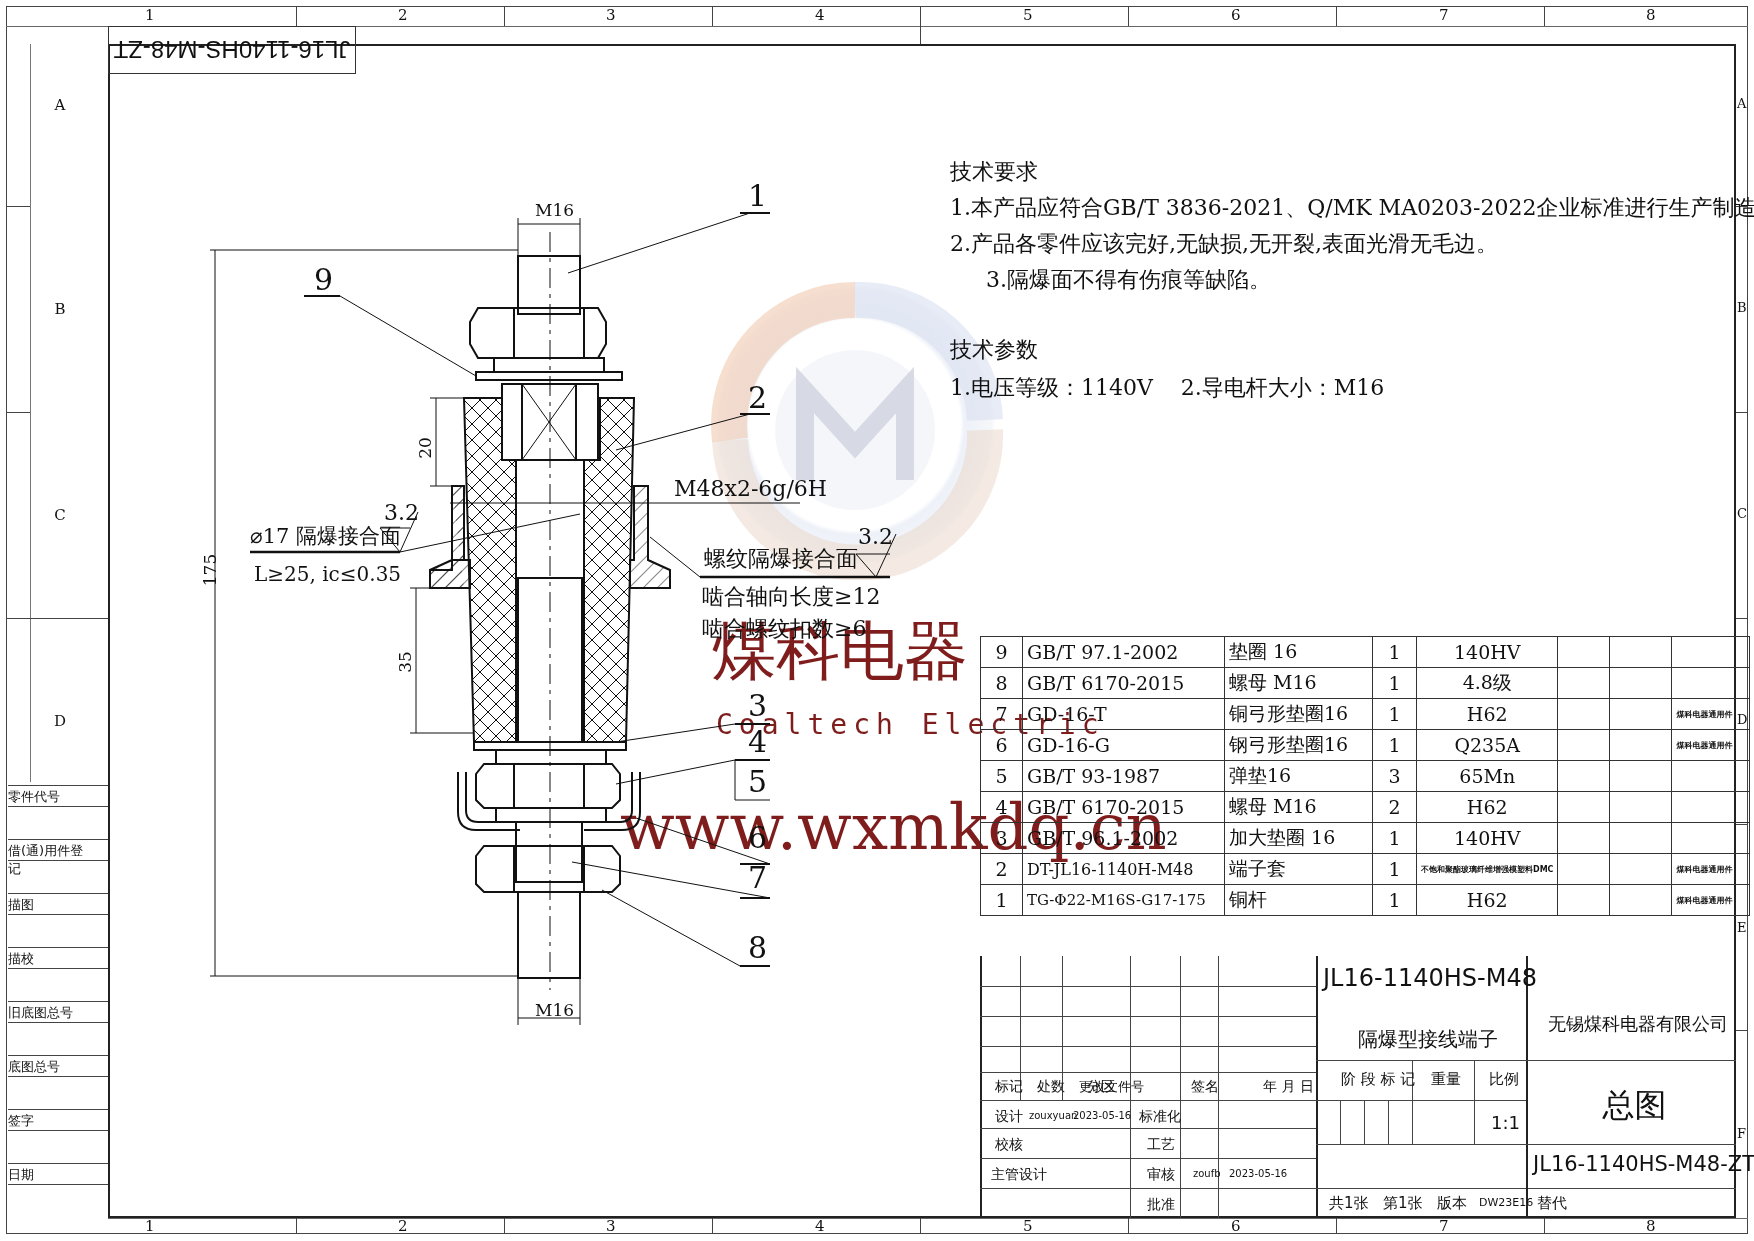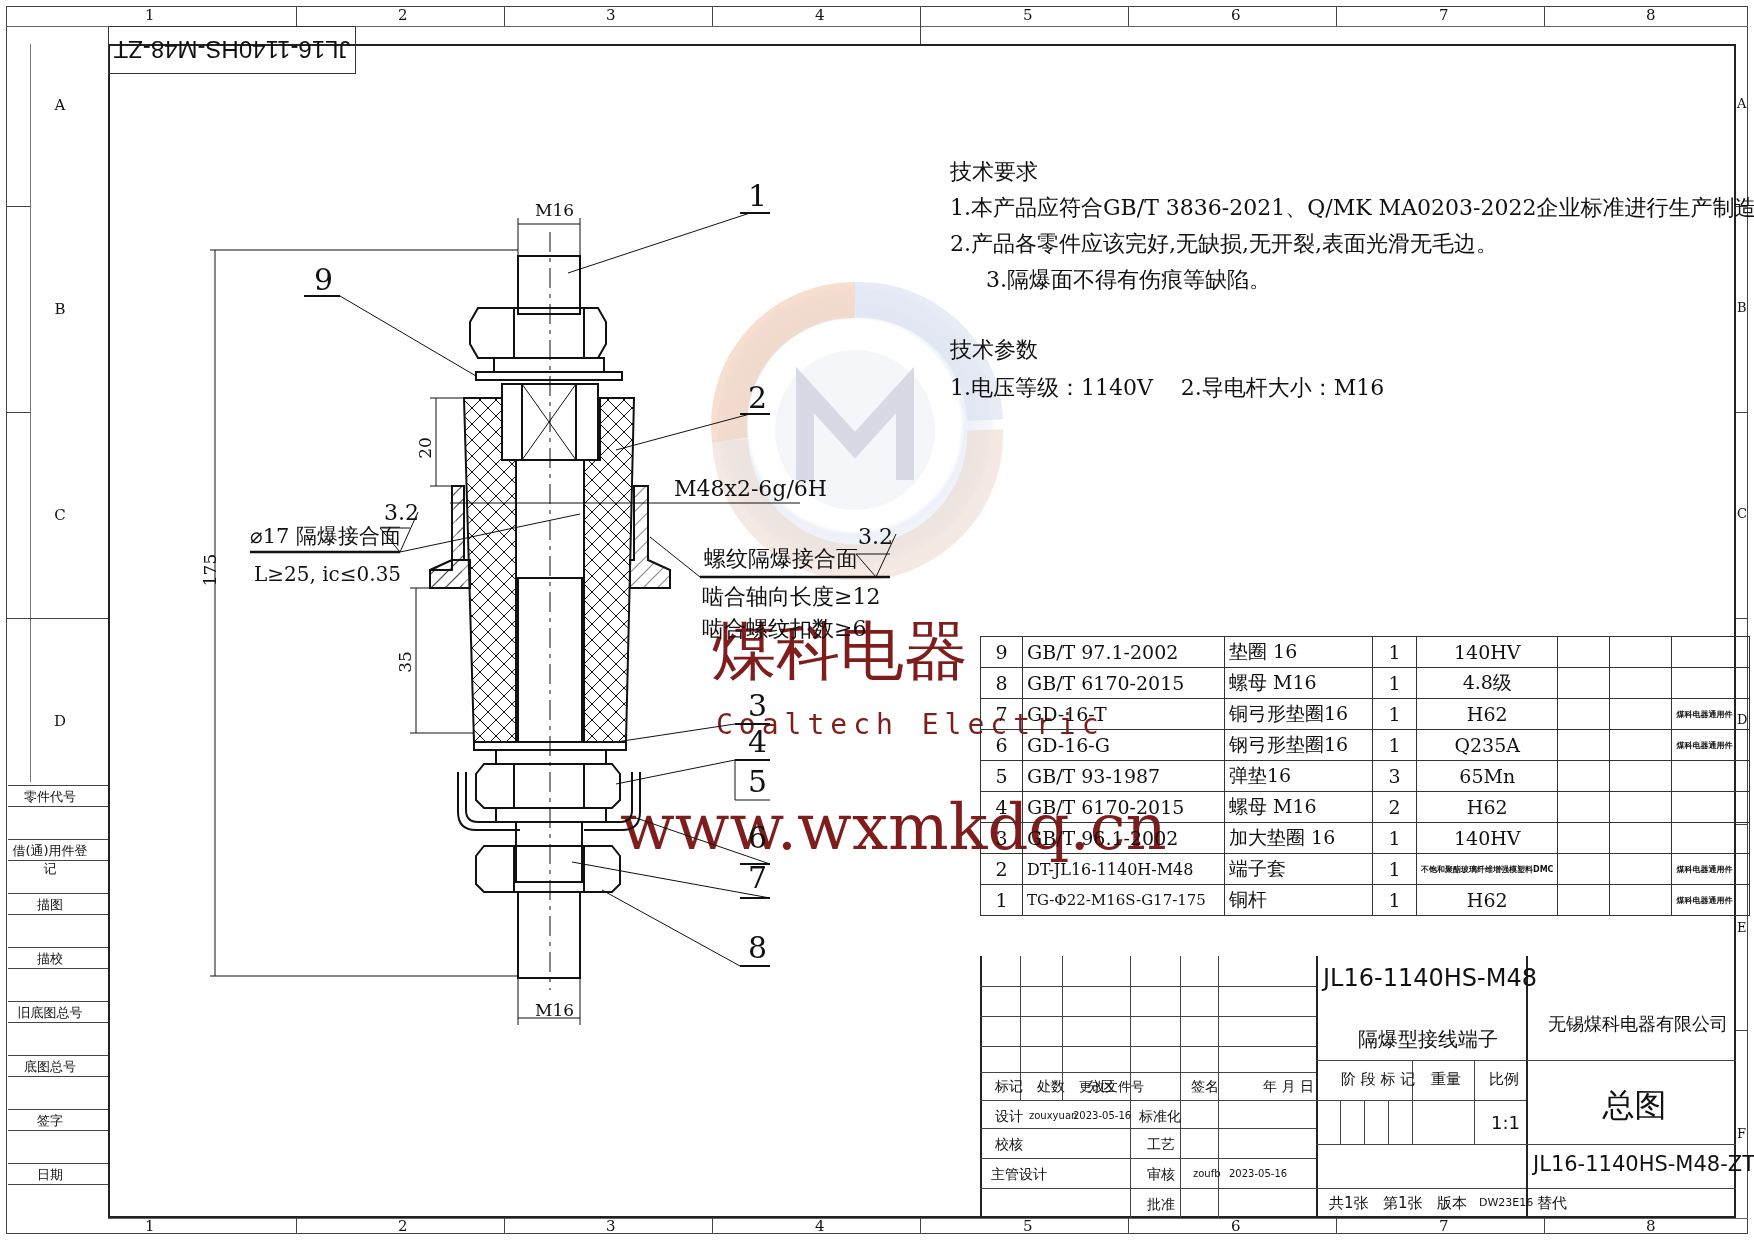--- a/index.html
+++ b/index.html
@@ -8,21 +8,21 @@
   .frame-outer{left:6px;top:6px;width:1742px;height:1228px;border:1.5px solid #444;box-sizing:border-box;}
   .frame-inner{left:108px;top:44px;width:1628px;height:1174px;border:2px solid #222;box-sizing:border-box;}
   .zone-h{font-size:15px;text-align:center;}
   .zone-v{font-size:15px;text-align:center;width:20px;}
   .hline{position:absolute;height:0;border-top:1px solid #444;}
   .vline{position:absolute;width:0;border-left:1px solid #444;}
   .hline2{position:absolute;height:0;border-top:2px solid #222;}
   .vline2{position:absolute;width:0;border-left:2px solid #222;}
   .txt{position:absolute;white-space:nowrap;}
   .tech{font-size:22px;line-height:36px;}
-  .sidecell{position:absolute;left:8px;width:84px;font-size:13px;text-align:center;font-family:"DejaVu Sans","Liberation Sans",sans-serif;}
+  .sidecell{position:absolute;left:8px;width:84px;font-size:13px;text-align:left;font-family:"DejaVu Sans","Liberation Sans",sans-serif;}
   table.bom{position:absolute;left:980px;top:636px;border-collapse:collapse;font-size:19px;}
   table.bom td{border:1.5px solid #333;height:31px;padding:0 4px;box-sizing:border-box;white-space:nowrap;}
   .c{text-align:center;}
   .small{font-size:8px;font-family:"DejaVu Sans",sans-serif;font-weight:bold;}
   .tb{position:absolute;font-size:14px;font-family:"DejaVu Sans","Liberation Sans",sans-serif;white-space:nowrap;margin-left:7px;}
   .wm{position:absolute;color:#7f1d1d;white-space:nowrap;}
   .rot180{transform:rotate(180deg);}
 </style>
 </head>
 <body>

